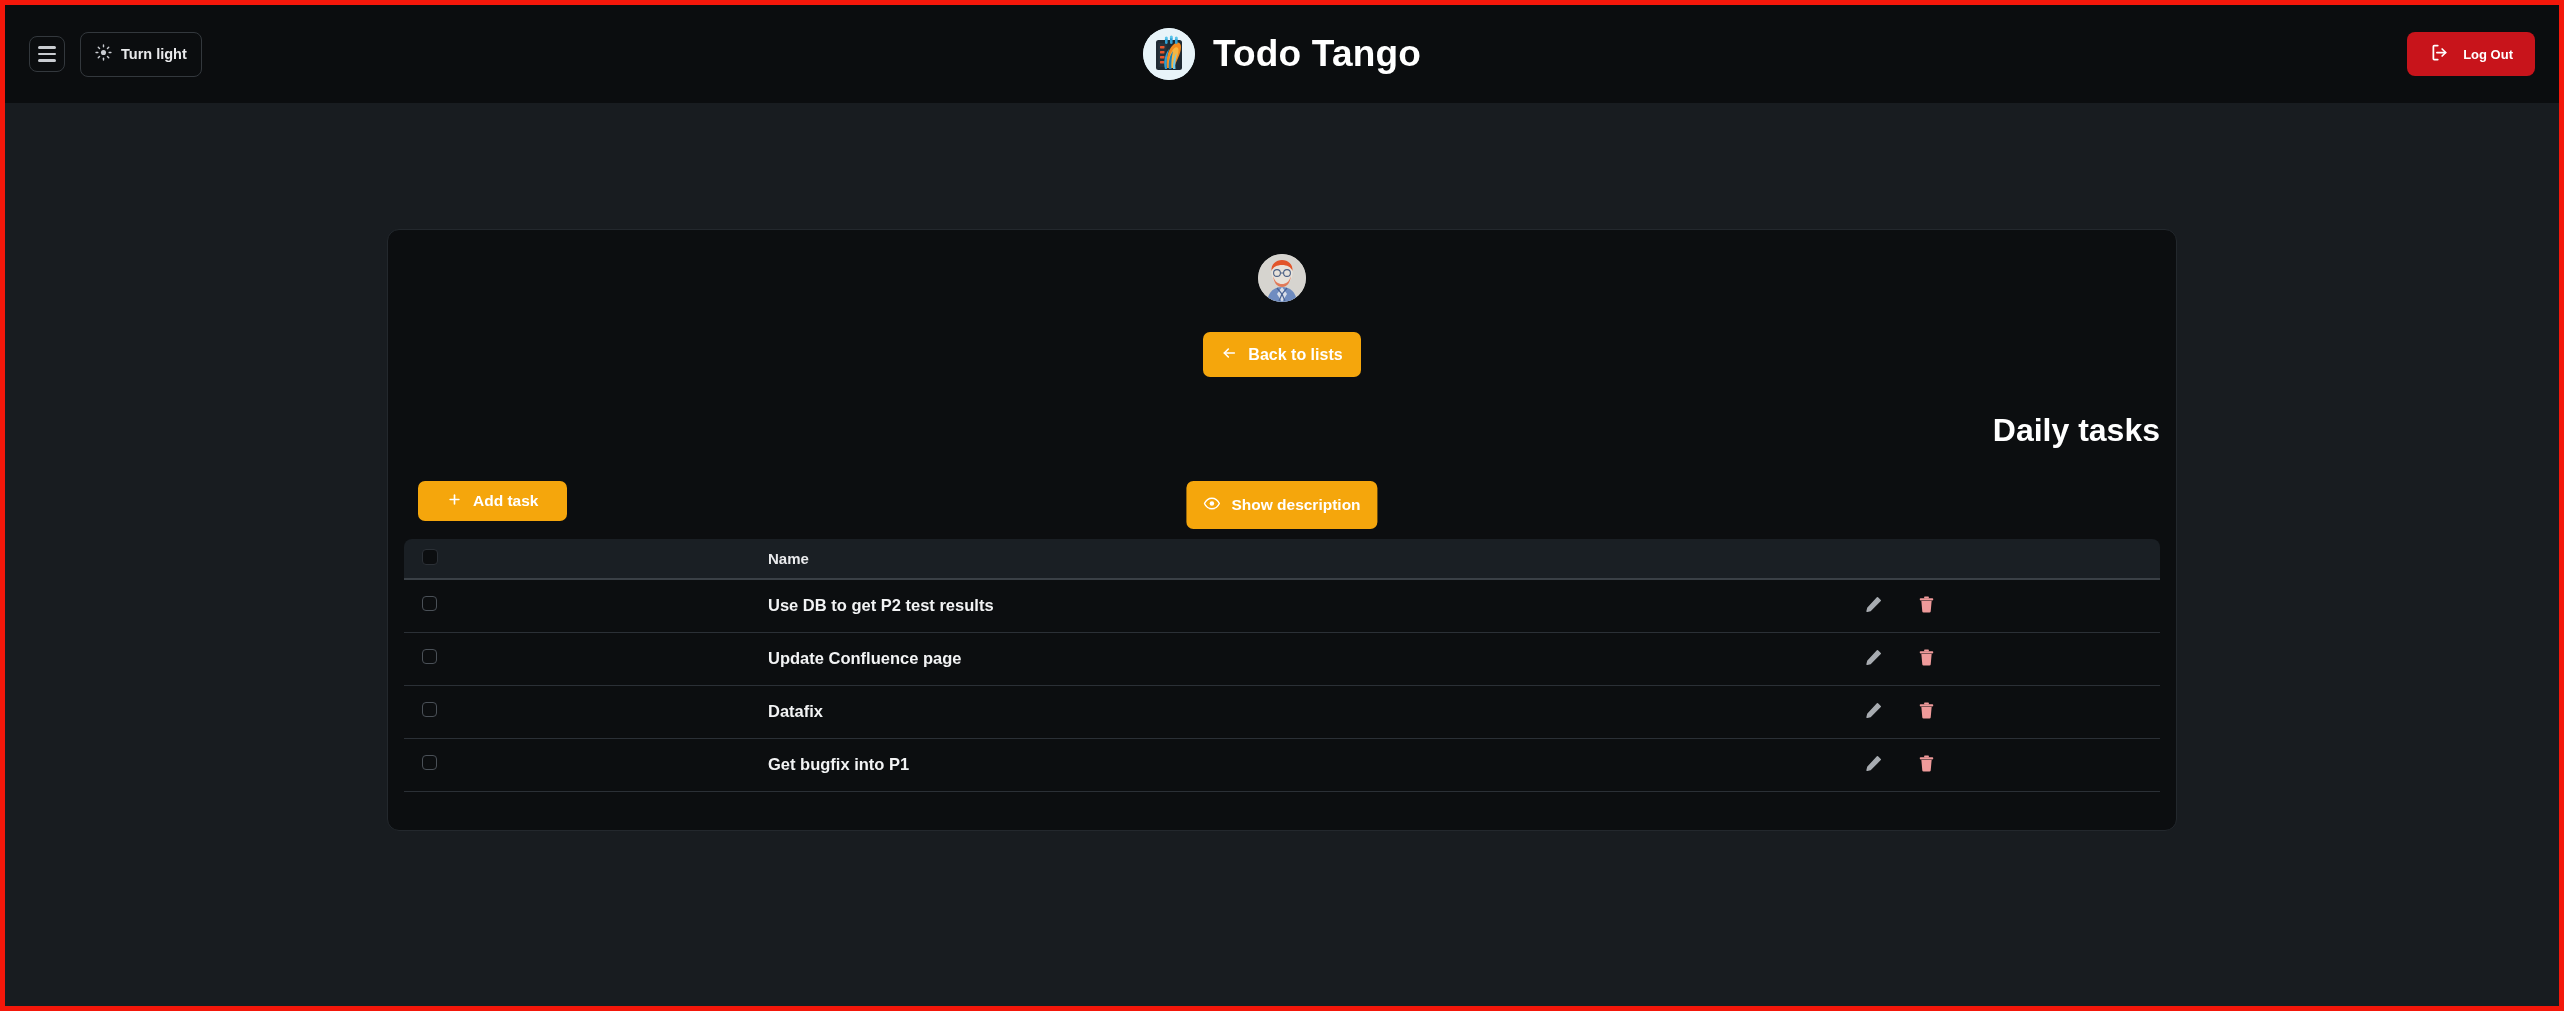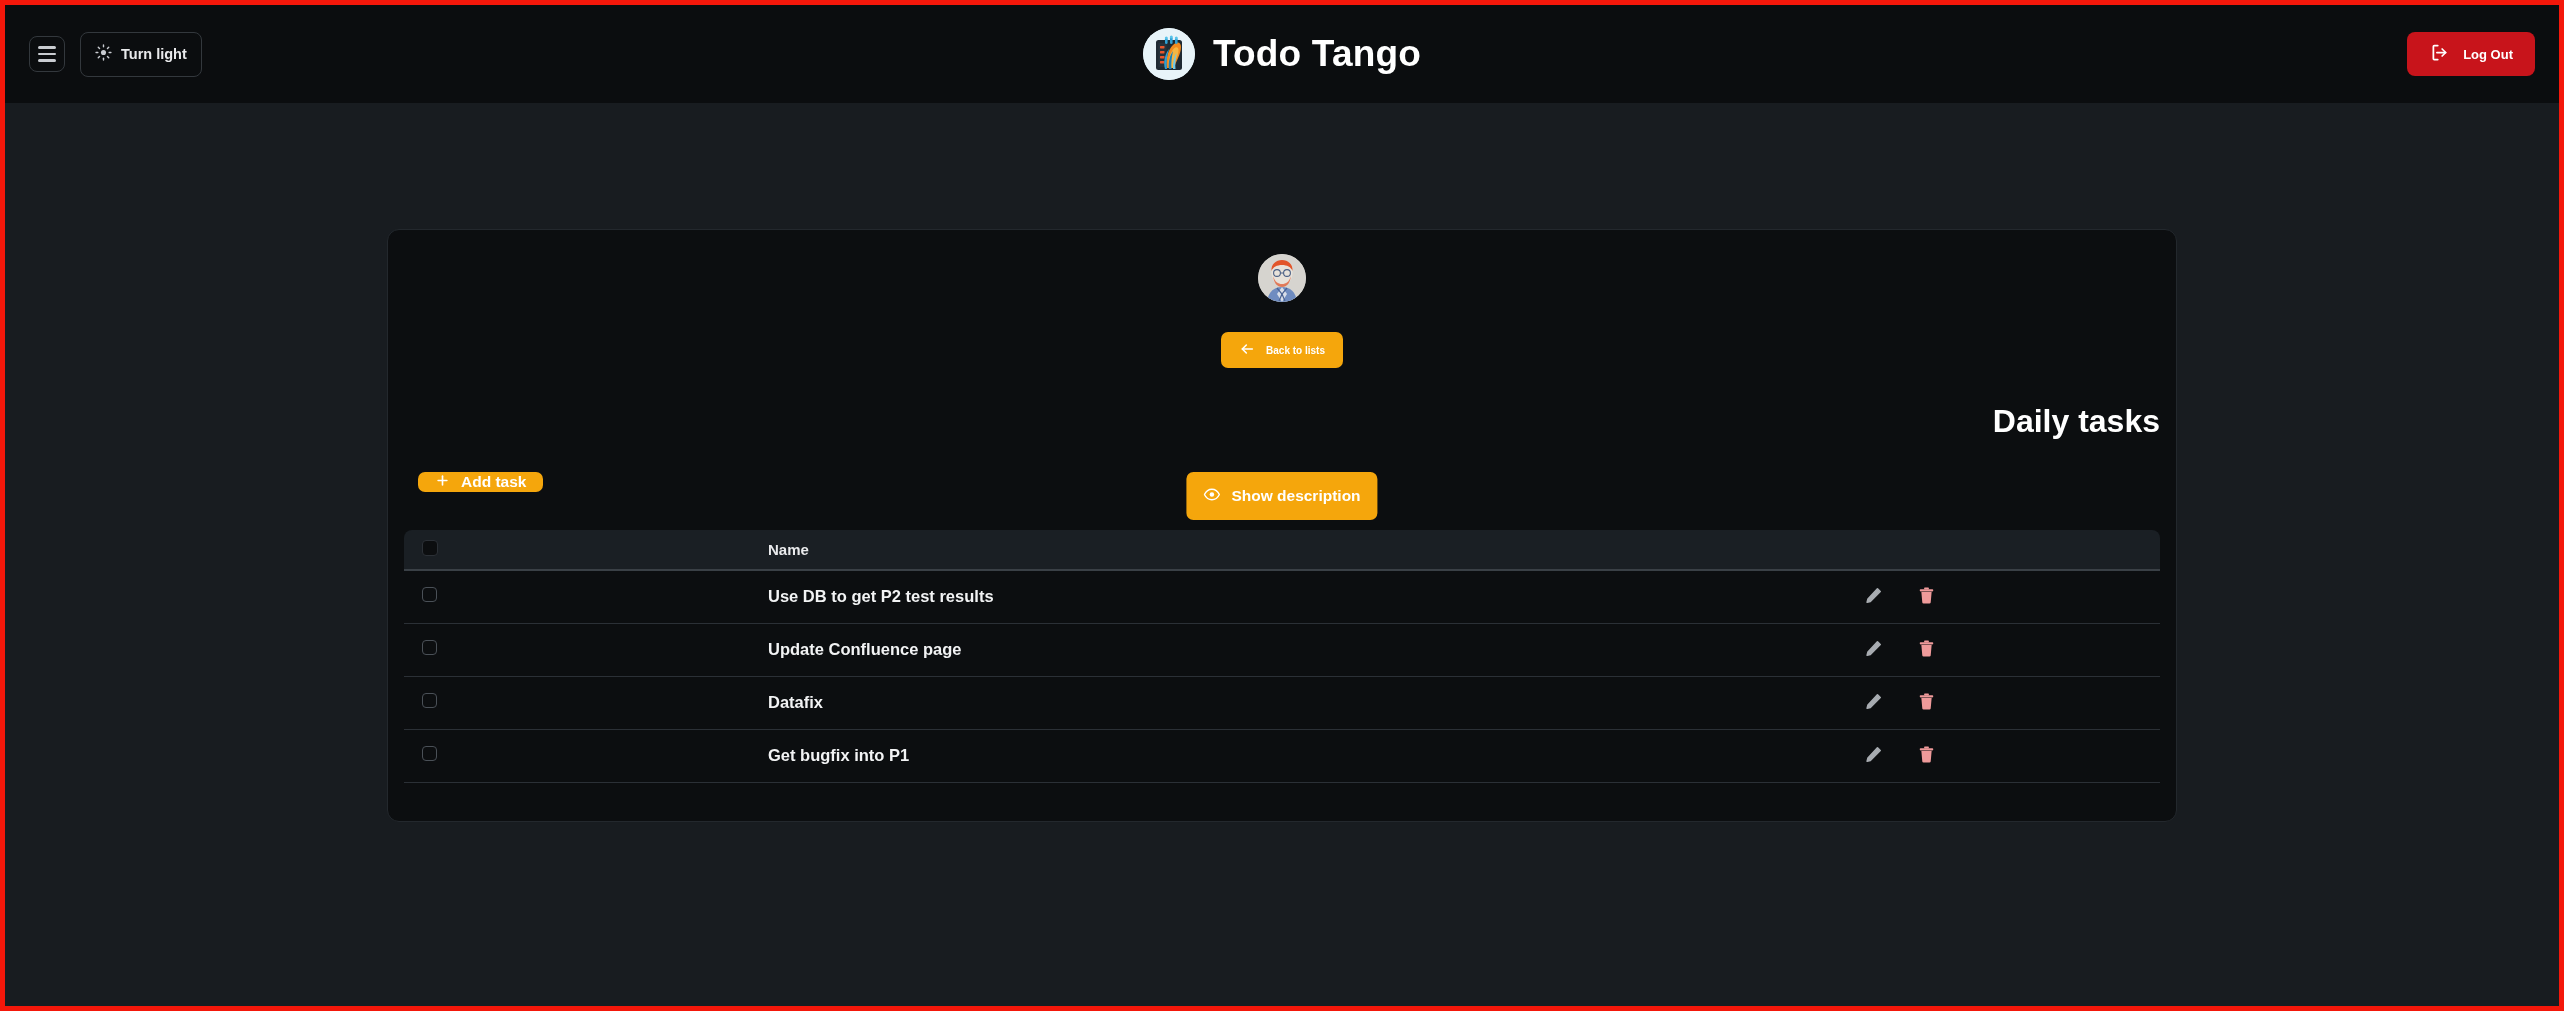--- a/index.html
+++ b/index.html
@@ -180,45 +180,45 @@
     color: #ffffff;
     font-weight: bold;
     display: inline-flex;
     align-items: center;
     gap: 11px;
     cursor: pointer;
     font-family: "Liberation Sans", sans-serif;
   }
 
   .back-btn {
-    height: 36px;
+    height: 45px;
     padding: 0 18px;
-    font-size: 10px;
+    font-size: 16px;
   }
 
   .list-title {
     text-align: right;
     font-size: 32px;
     font-weight: bold;
     color: #ffffff;
     margin-top: 35px;
   }
 
   .action-row {
     position: relative;
     height: 42px;
     margin-top: 32px;
   }
 
   .add-btn {
     position: absolute;
     left: 14px;
     top: 0;
-    height: 20px;
-    padding: 0 17px;
+    height: 40px;
+    padding: 0 29px;
     font-size: 15.5px;
   }
 
   .desc-btn {
     position: absolute;
     left: 50%;
     transform: translateX(-50%);
     top: 0;
     height: 48px;
     padding: 0 17px;

